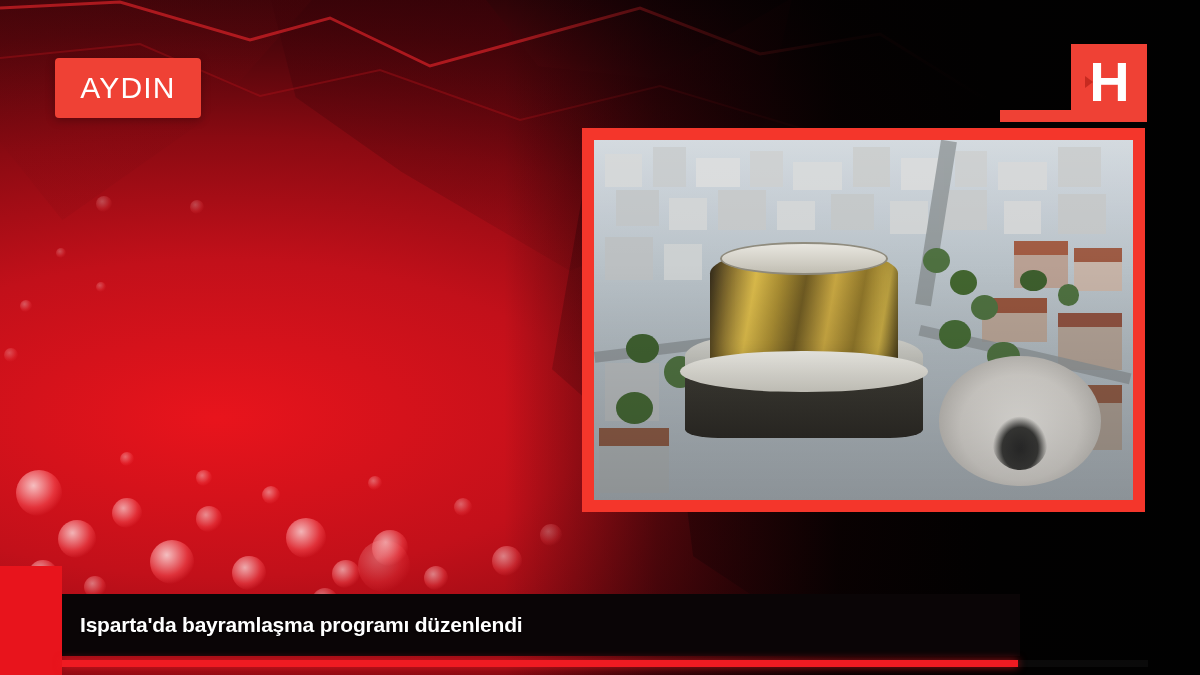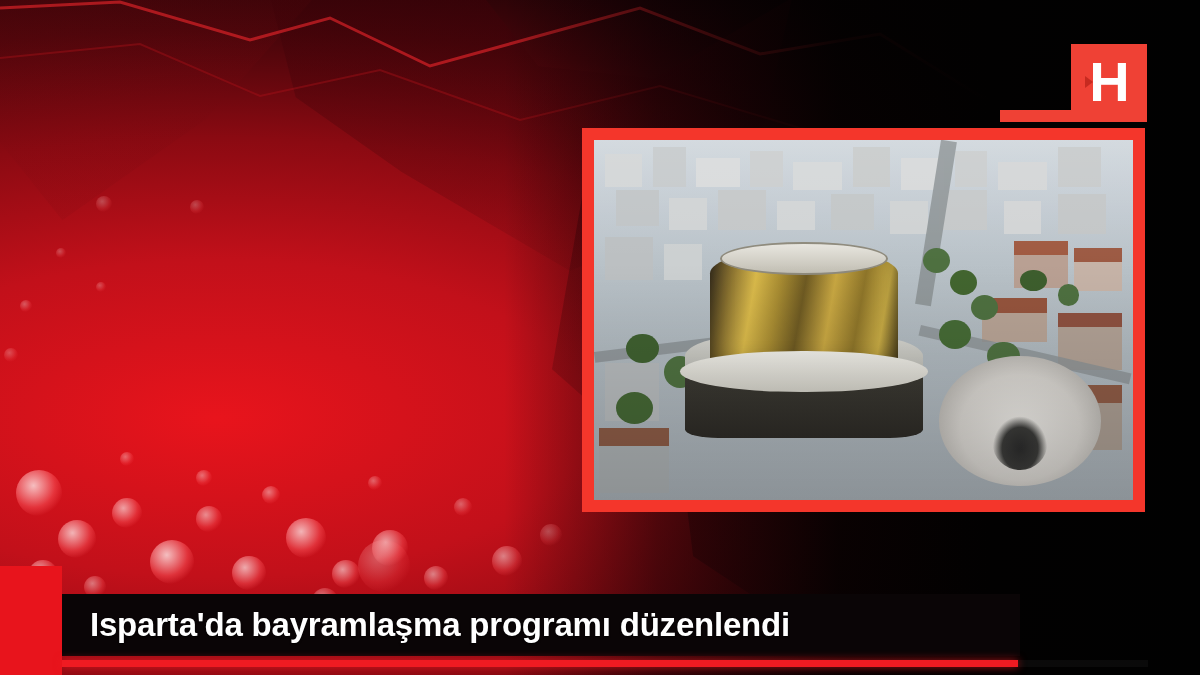--- a/index.html
+++ b/index.html
@@ -155,25 +155,26 @@
     width:62px; height:109px;
     background:#e8141c;
   }
   .headline-bar{
     position:absolute; left:62px; top:594px;
     width:958px; height:62px;
     background:#0a0506;
     display:flex; align-items:center;
   }
   .headline-bar h1{
-    color:#fff; font-size:33px; font-weight:700;
+    color:#fff; font-size:21px; font-weight:700;
     letter-spacing:-.2px; white-space:nowrap;
-    padding-left:28px;
+    padding-left:2px;
     font-family:"Liberation Sans", sans-serif;
     text-shadow:0 1px 2px rgba(0,0,0,.8);
+    margin-left:16px;
   }
   .progress-track{
     position:absolute; left:62px; top:660px;
     width:1086px; height:7px; background:rgba(255,255,255,.04);
   }
   .progress-fill{
     position:absolute; left:62px; top:660px;
     height:7px; background:#ef1b22;
     box-shadow:0 0 8px rgba(239,27,34,.7);
   }
@@ -224,20 +225,23 @@
     <i style="left:56px;top:248px;width:10px;height:10px;opacity:.3"></i>
     <i style="left:96px;top:196px;width:16px;height:16px;opacity:.3"></i>
     <i style="left:190px;top:200px;width:14px;height:14px;opacity:.28"></i>
     <i style="left:96px;top:282px;width:10px;height:10px;opacity:.3"></i>
     <i style="left:4px;top:348px;width:14px;height:14px;opacity:.3"></i>
     <i style="left:358px;top:540px;width:52px;height:52px;opacity:.35"></i>
     <i style="left:540px;top:524px;width:22px;height:22px;opacity:.3"></i>
     <i style="left:176px;top:612px;width:30px;height:30px;opacity:.35"></i>
   </div>
 
+  <div class="badge">
+    <span>AYDIN</span>
+  </div>
 
   <div class="logo-foot"></div>
   <div class="logo">
     <span class="h">H</span>
     <span class="chev"></span>
   </div>
 
   <div class="photo-frame">
     <div class="photo">
       <div class="sky-haze"></div>

